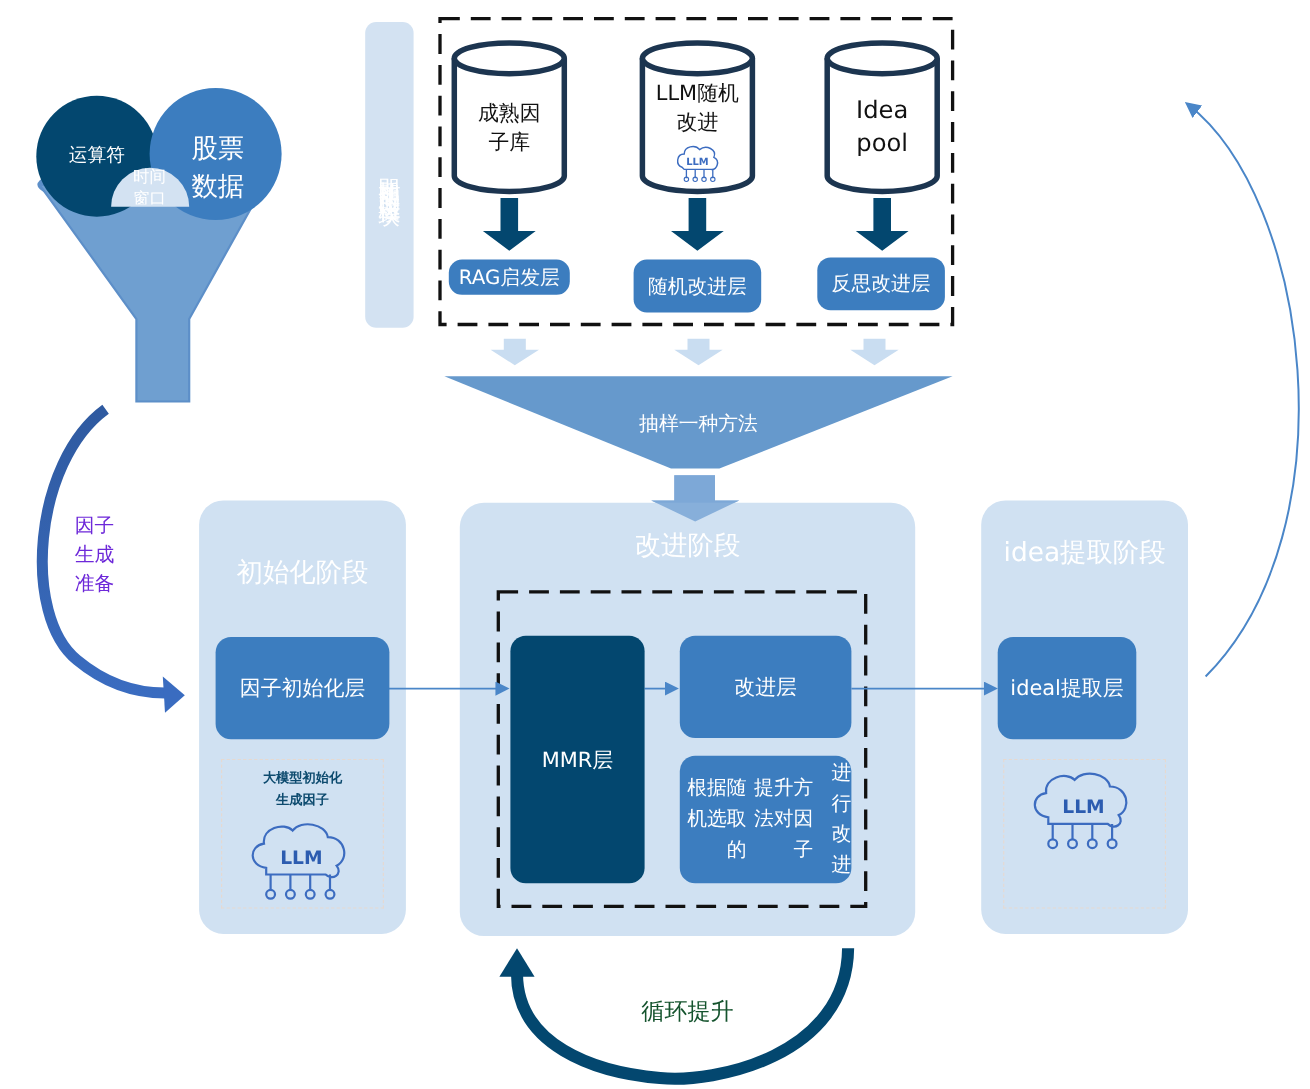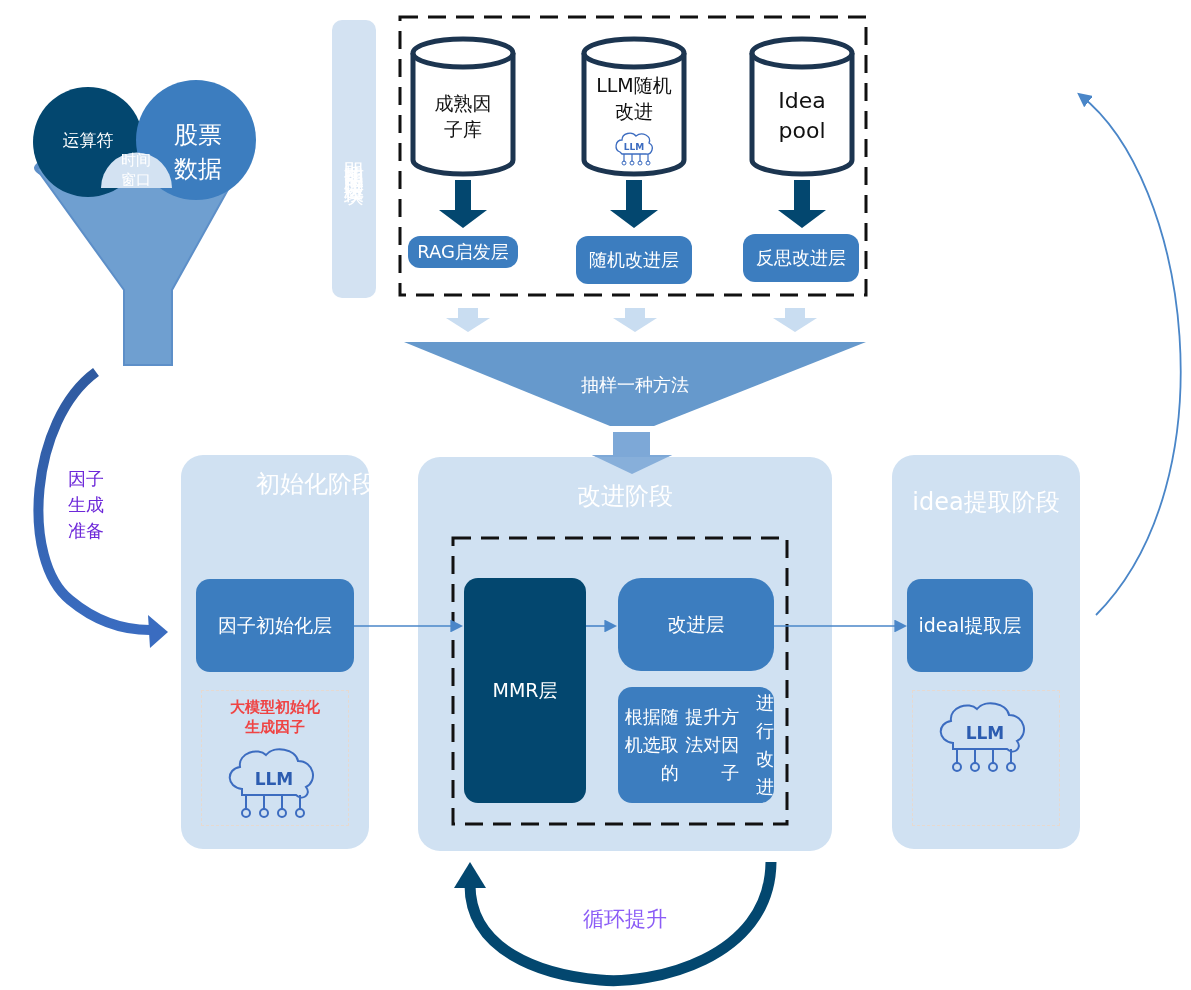--- a/index.html
+++ b/index.html
@@ -19,24 +19,24 @@
   .cyl-text-en { font-size: 22px; line-height: 30px; color: #111; }
 
   .layer-btn { background: #3c7dbf; color: #fff; border-radius: 12px; font-size: 18px; }
 
   .stage { background: #d0e1f2; border-radius: 22px; }
   .stage-title { color: #ffffff; font-size: 24px; }
 
   .box-blue { background: #3c7dbf; color: #fff; border-radius: 14px; font-size: 19px; }
   .box-dark { background: #03476f; color: #fff; border-radius: 14px; font-size: 19px; }
 
-  .llm-caption { color: #ef4444; font-size: 15px; font-weight: bold; line-height: 20px; }
+  .llm-caption { color: #0c4a6e; font-size: 12px; font-weight: bold; line-height: 20px; }
   .llm-frame { border: 1.5px dashed #e6d9d0; }
 
-  .plain-label { color: #8b5cf6; font-size: 21px; }
+  .plain-label { color: #14532d; font-size: 21px; }
 </style>
 </head>
 <body>
 
 <svg class="layer" width="1191" height="990">
   <defs>
     <linearGradient id="gPrep" x1="0" y1="0" x2="0" y2="1">
       <stop offset="0" stop-color="#2f5aa0"></stop>
       <stop offset="1" stop-color="#3a6cc0"></stop>
     </linearGradient>
@@ -148,21 +148,21 @@
 <div class="abs stage" style="left:892px;top:455px;width:188px;height:394px;"></div>
 
 <svg class="layer" width="1191" height="990" style="pointer-events:none;">
   <path d="M613,432 L650,432 L650,455 L672,455 L632,474 L592,455 L613,455 Z" fill="#7aa6d6" opacity="0.85"></path>
   <rect x="453" y="538" width="334" height="286" fill="none" stroke="#111" stroke-width="3" stroke-dasharray="18,10"></rect>
   <line x1="352" y1="626" x2="460" y2="626" stroke="#4a86c8" stroke-width="1.6" marker-end="url(#arrowHead)"></line>
   <line x1="586" y1="626" x2="614" y2="626" stroke="#4a86c8" stroke-width="1.6" marker-end="url(#arrowHead)"></line>
   <line x1="774" y1="626" x2="904" y2="626" stroke="#4a86c8" stroke-width="1.6" marker-end="url(#arrowHead)"></line>
 </svg>
 
-<div class="abs stage-title centered" style="left:181px;top:466px;width:188px;height:36px;padding-left:41px;">初始化阶段</div>
+<div class="abs stage-title centered" style="left:181px;top:502px;width:188px;height:36px;">初始化阶段</div>
 <div class="abs stage-title centered" style="left:418px;top:478px;width:414px;height:36px;">改进阶段</div>
 <div class="abs stage-title centered" style="left:892px;top:484px;width:188px;height:36px;">idea提取阶段</div>
 
 <div class="abs box-blue centered" style="left:196px;top:579px;width:158px;height:93px;">因子初始化层</div>
 <div class="abs llm-frame" style="left:201px;top:690px;width:146px;height:134px;">
   <div class="llm-caption" style="text-align:center;margin-top:6px;">
     <div>大模型初始化</div>
     <div>生成因子</div>
   </div>
   <svg width="146" height="86">
@@ -170,21 +170,21 @@
     <text x="72" y="48" font-size="17" font-weight="bold" fill="#2c5cb0" text-anchor="middle" font-family="DejaVu Sans, sans-serif">LLM</text>
     <path d="M44,58 V72 M62,58 V72 M80,58 V72 M98,58 V72" stroke="#3c6cc0" stroke-width="2"></path>
     <circle cx="44" cy="76" r="4" fill="none" stroke="#3c6cc0" stroke-width="2"></circle>
     <circle cx="62" cy="76" r="4" fill="none" stroke="#3c6cc0" stroke-width="2"></circle>
     <circle cx="80" cy="76" r="4" fill="none" stroke="#3c6cc0" stroke-width="2"></circle>
     <circle cx="98" cy="76" r="4" fill="none" stroke="#3c6cc0" stroke-width="2"></circle>
   </svg>
 </div>
 
 <div class="abs box-dark centered" style="left:464px;top:578px;width:122px;height:225px;">MMR层</div>
-<div class="abs box-blue centered" style="left:618px;top:578px;width:156px;height:93px;border-radius:23px;">改进层</div>
+<div class="abs box-blue centered" style="left:618px;top:578px;width:156px;height:93px;">改进层</div>
 <div class="abs box-blue centered" style="left:618px;top:687px;width:156px;height:116px;flex-direction:row;line-height:28px;font-size:18px;">
   <div>根据随机选取的</div>
   <div>提升方法对因子</div>
   <div>进行改进</div>
 </div>
 
 <div class="abs box-blue centered" style="left:907px;top:579px;width:126px;height:93px;">ideal提取层</div>
 <div class="abs llm-frame" style="left:912px;top:690px;width:146px;height:134px;">
   <svg width="146" height="86">
     <path d="M40,52 C24,50 24,32 38,30 C36,16 56,10 64,18 C72,8 94,12 96,24 C112,24 116,44 104,50 C110,58 100,64 94,58 L40,58 Z" fill="none" stroke="#3c6cc0" stroke-width="2"></path>

